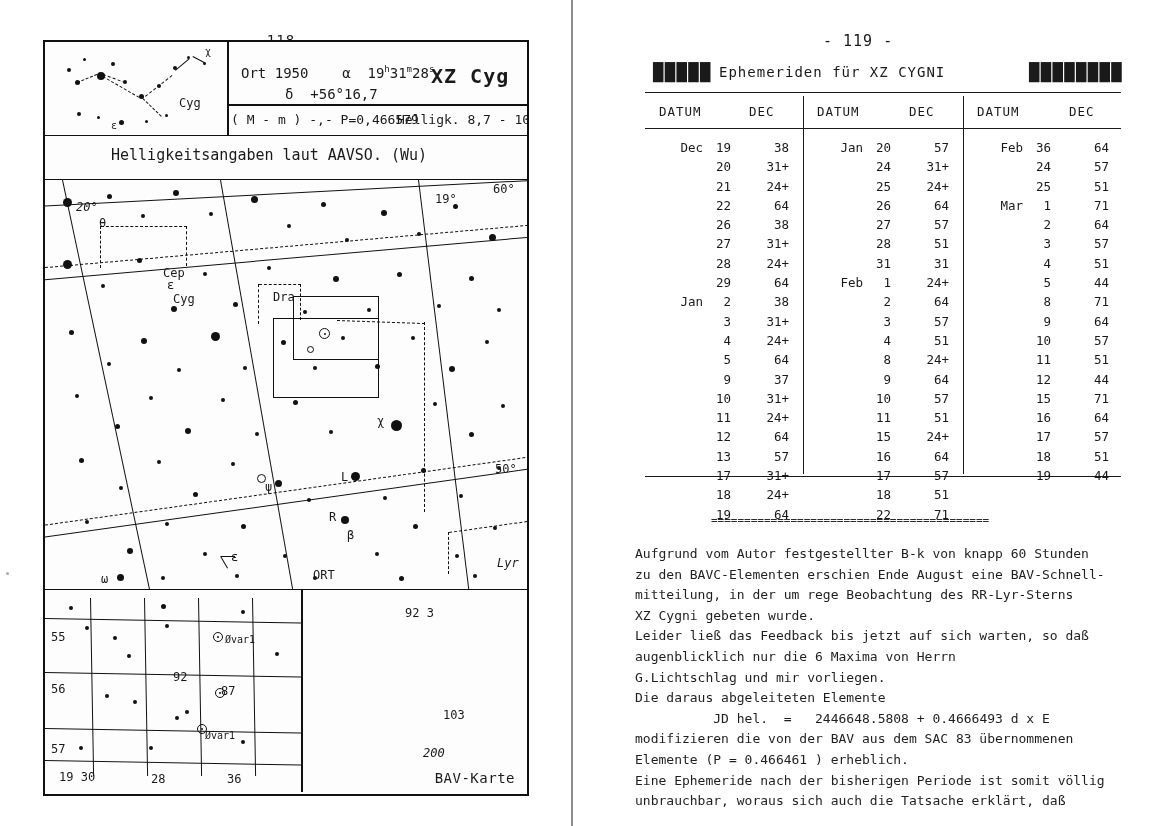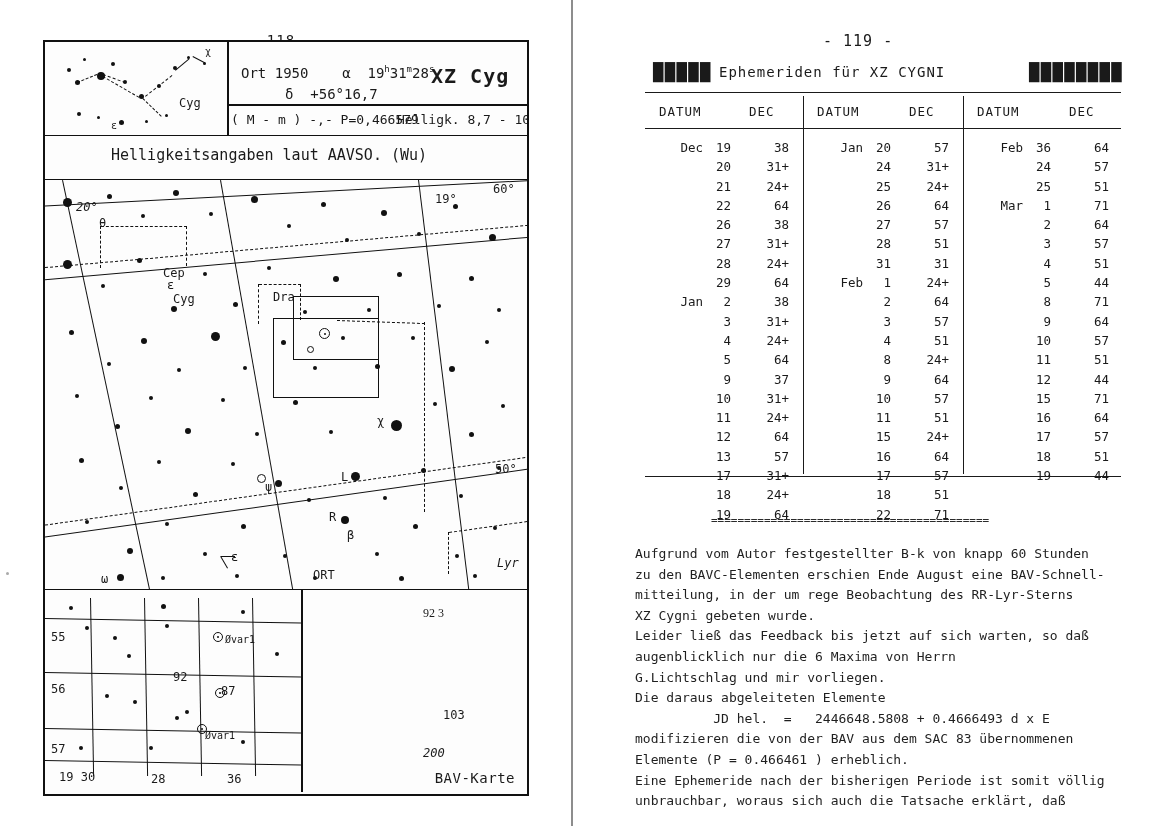--- a/index.html
+++ b/index.html
@@ -571,21 +571,21 @@
         <div class="lbl" style="left:6px;   top:40px;">55</div>
         <div class="lbl" style="left:6px;   top:92px;">56</div>
         <div class="lbl" style="left:6px;   top:152px;">57</div>
         <div class="lbl" style="left:128px; top:80px;">92</div>
         <div class="lbl" style="left:176px; top:94px;">87</div>
         <div class="lbl small" style="left:180px; top:44px;">Øvar1</div>
         <div class="lbl small" style="left:160px; top:140px;">Øvar1</div>
         <div class="lbl" style="left:14px;  top:180px;">19 30</div>
         <div class="lbl" style="left:106px; top:182px;">28</div>
         <div class="lbl" style="left:182px; top:182px;">36</div>
-        <div class="lbl" style="left:378px; top:16px;font-family:Liberation Serif, serif;">92 3</div>
+        <div class="lbl" style="left:360px; top:16px;">92 3</div>
         <div class="lbl" style="left:398px; top:118px;">103</div>
         <div class="lbl ital" style="left:378px; top:156px;">200</div>
       </div>
 
       <div class="bav-karte">BAV-Karte</div>
     </div>
   </div>
 
   <div class="right-page">
 

